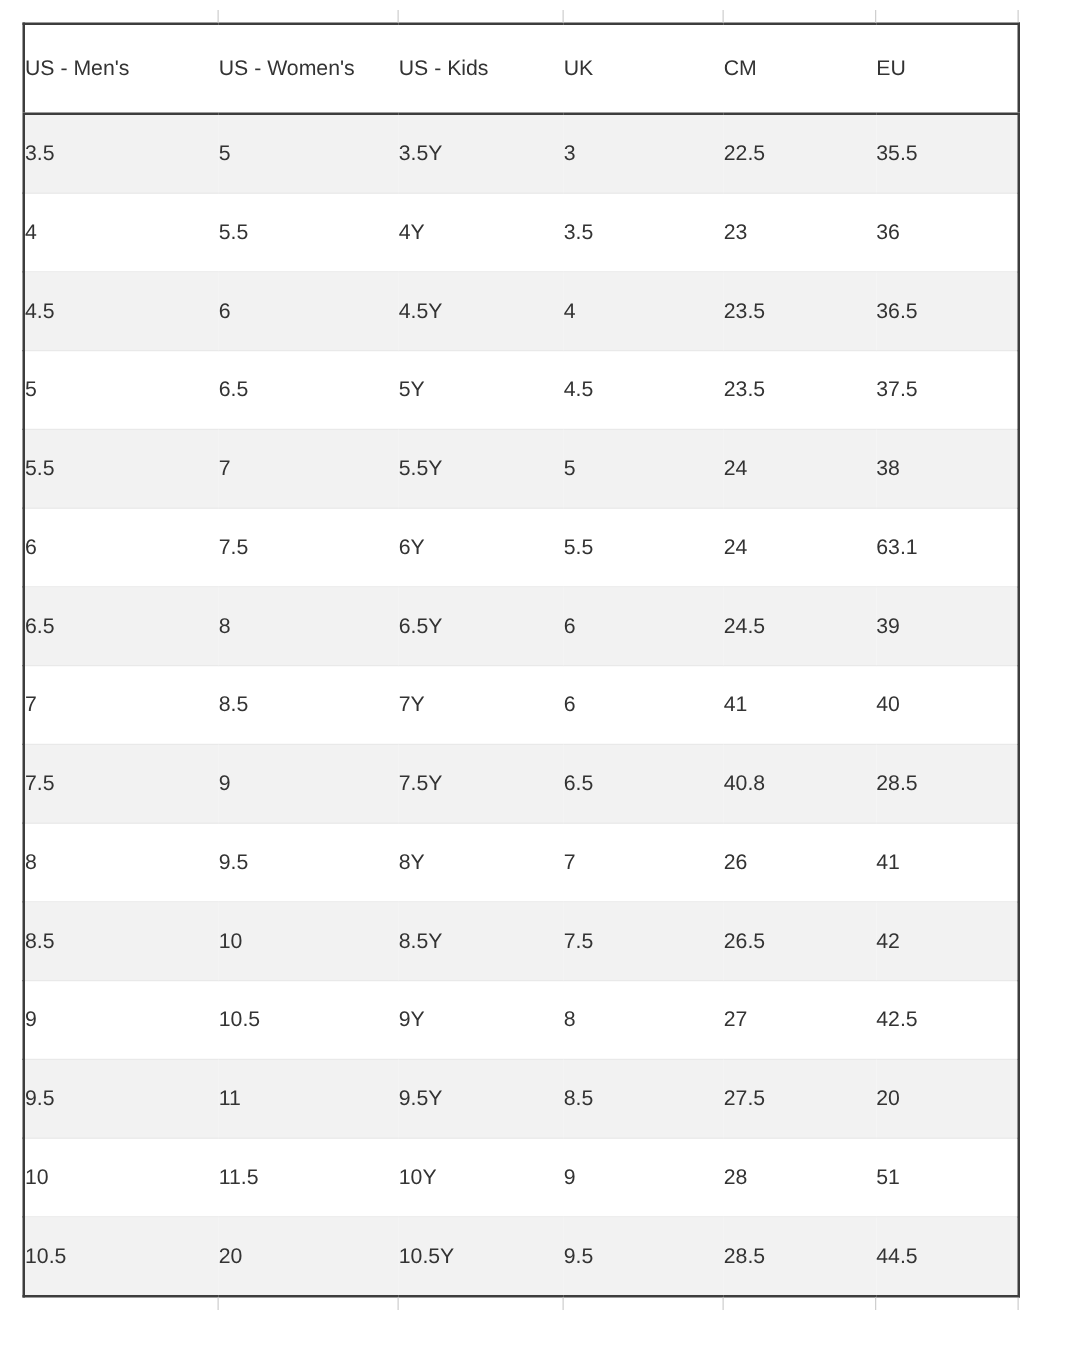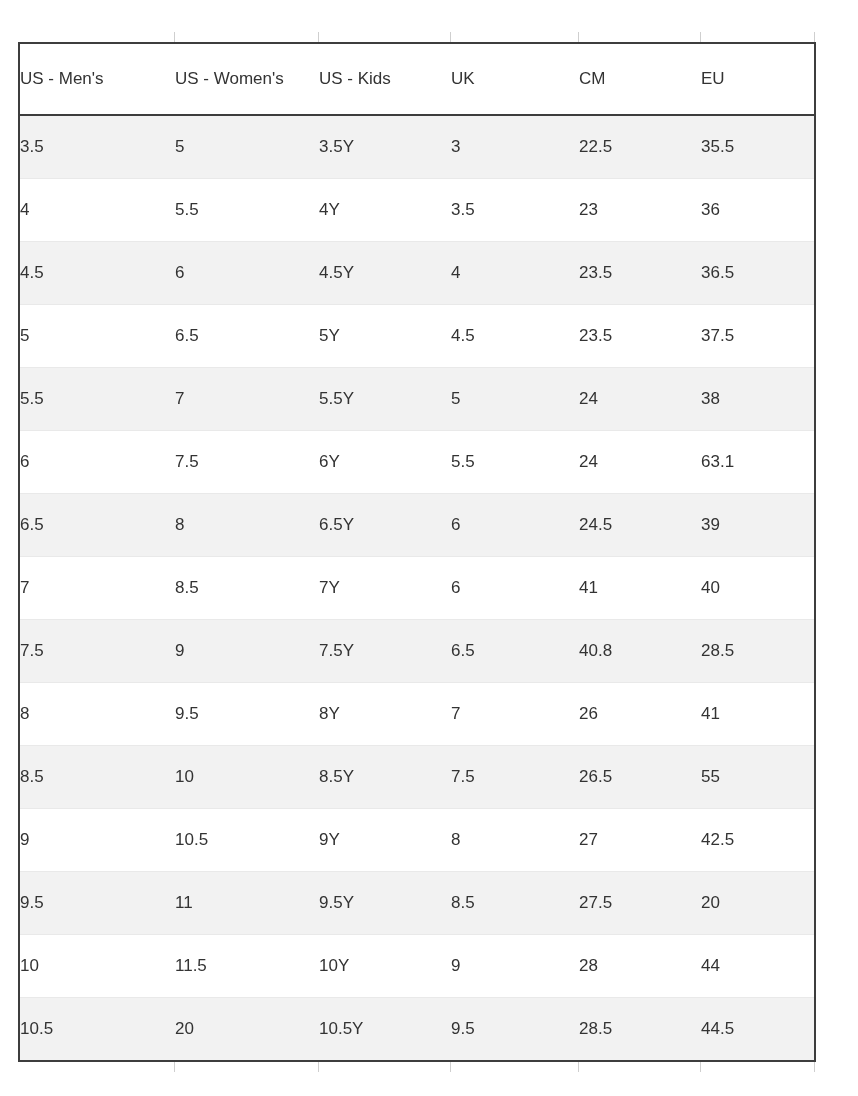--- a/index.html
+++ b/index.html
@@ -22,21 +22,20 @@
     height: 1096px;
     background: #ffffff;
   }
 
   
   .chart-wrap {
     position: absolute;
     left: 18px;
     top: 18px;
     width: 796px;
-    margin-top: 24px;
   }
 
   
   .tick-rail {
     position: absolute;
     left: 0;
     width: 796px;
     height: 10px;
     pointer-events: none;
   }
@@ -228,21 +227,21 @@
             <td class="cell-pad-4">7</td>
             <td class="cell-pad-5">26</td>
             <td class="cell-pad-6">41</td>
           </tr>
           <tr class="data-row row-shaded">
             <td class="cell-pad-1">8.5</td>
             <td class="cell-pad-2">10</td>
             <td class="cell-pad-3">8.5Y</td>
             <td class="cell-pad-4">7.5</td>
             <td class="cell-pad-5">26.5</td>
-            <td class="cell-pad-6">55</td>
+            <td class="cell-pad-6">42</td>
           </tr>
           <tr class="data-row row-plain">
             <td class="cell-pad-1">9</td>
             <td class="cell-pad-2">10.5</td>
             <td class="cell-pad-3">9Y</td>
             <td class="cell-pad-4">8</td>
             <td class="cell-pad-5">27</td>
             <td class="cell-pad-6">42.5</td>
           </tr>
           <tr class="data-row row-shaded">
@@ -252,21 +251,21 @@
             <td class="cell-pad-4">8.5</td>
             <td class="cell-pad-5">27.5</td>
             <td class="cell-pad-6">20</td>
           </tr>
           <tr class="data-row row-plain">
             <td class="cell-pad-1">10</td>
             <td class="cell-pad-2">11.5</td>
             <td class="cell-pad-3">10Y</td>
             <td class="cell-pad-4">9</td>
             <td class="cell-pad-5">28</td>
-            <td class="cell-pad-6">44</td>
+            <td class="cell-pad-6">51</td>
           </tr>
           <tr class="data-row row-shaded">
             <td class="cell-pad-1">10.5</td>
             <td class="cell-pad-2">20</td>
             <td class="cell-pad-3">10.5Y</td>
             <td class="cell-pad-4">9.5</td>
             <td class="cell-pad-5">28.5</td>
             <td class="cell-pad-6">44.5</td>
           </tr>
         </tbody>

